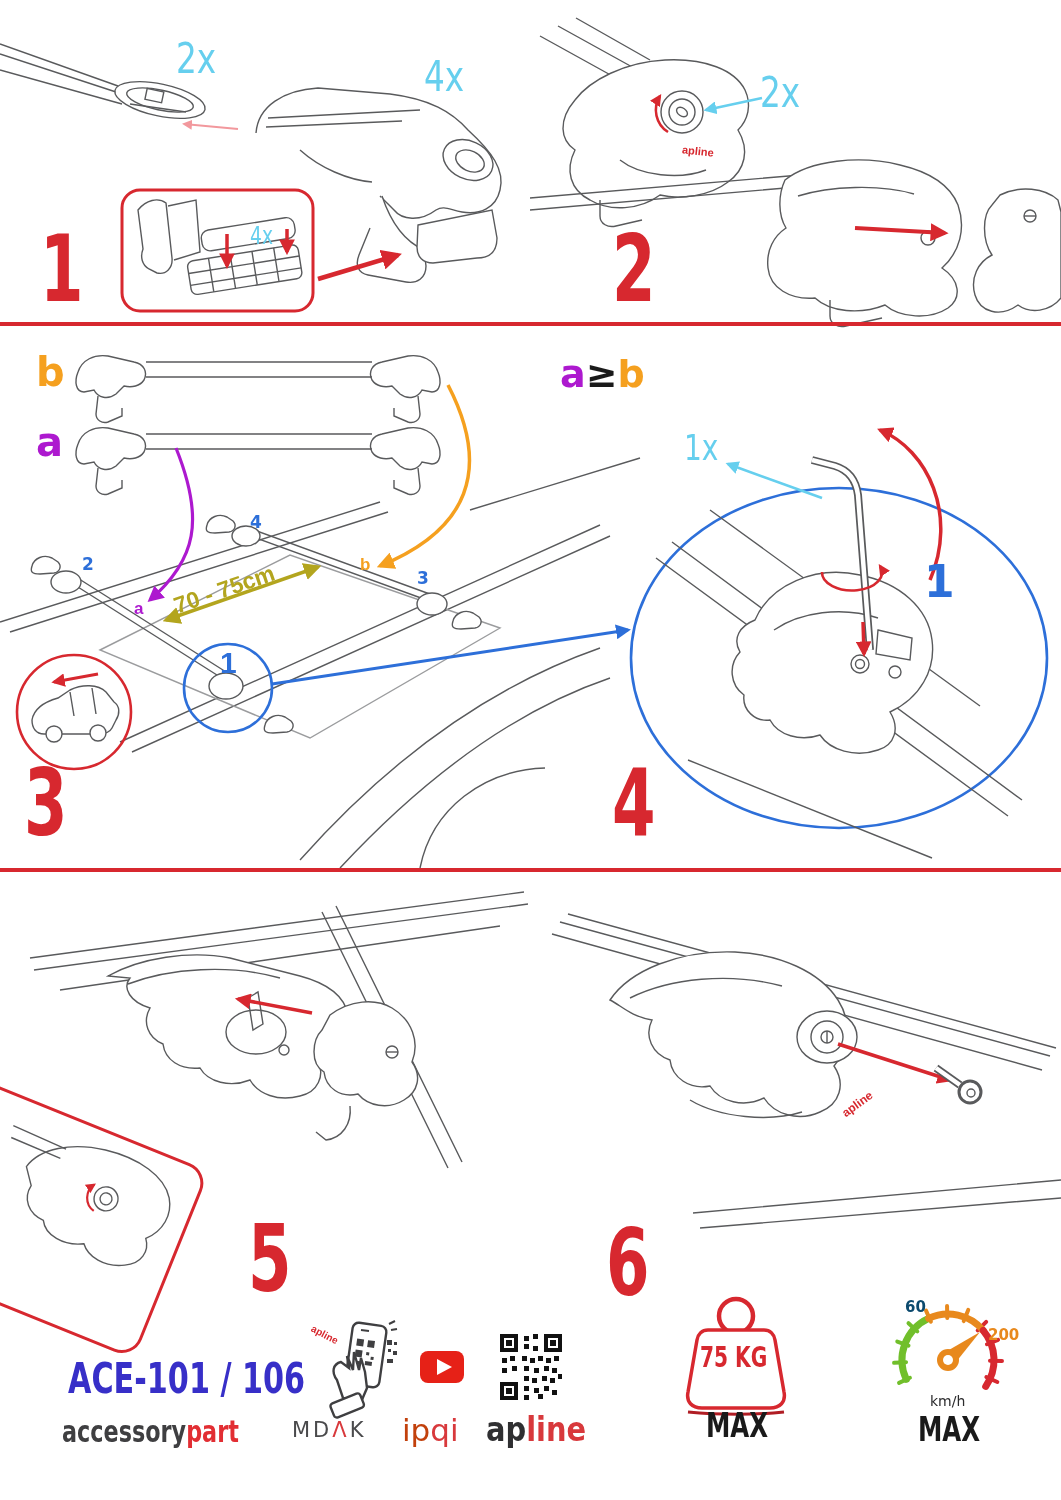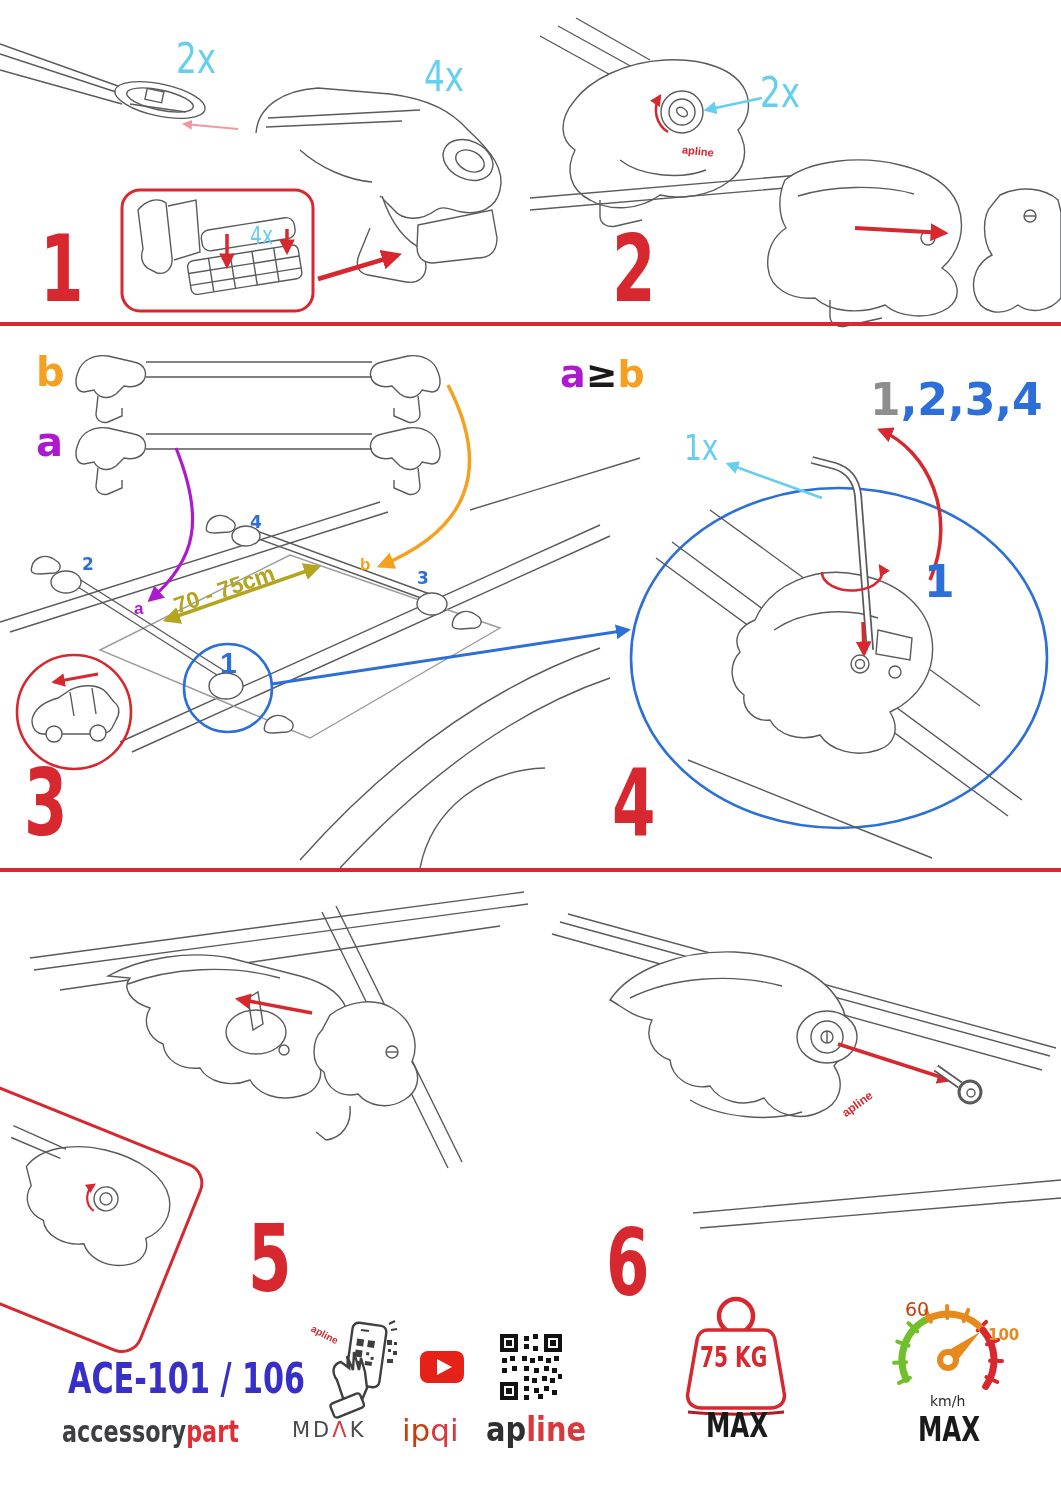--- a/index.html
+++ b/index.html
@@ -329,40 +329,37 @@
   <div class="t roofnum" style="left:250px;top:514px">4</div>
   <div class="t roofnum" style="left:417px;top:570px">3</div>
   <div class="t orange" style="left:360px;top:556px;font-size:17px;font-weight:bold">b</div>
   <div class="t purple" style="left:134px;top:600px;font-size:17px;font-weight:bold">a</div>
   <div class="t olive" style="left:172px;top:578px;font-size:23px;font-weight:bold;transform:rotate(-19deg)">70 - 75cm</div>
   <div class="t blue" style="left:220px;top:648px;font-size:30px;font-weight:bold">1</div>
 
   <div class="t" style="left:560px;top:355px;font-size:38px;font-weight:bold;font-family:'DejaVu Sans',sans-serif">
     <span class="purple">a</span><span style="color:#1a1a1a">≥</span><span class="orange">b</span>
   </div>
-  <div class="t" style="left:870px;top:378px;font-size:44px;font-weight:bold;font-family:'DejaVu Sans',sans-serif">
-    <span class="gray">1</span><span class="blue">,2,3,4</span>
-  </div>
   <div class="t blue" style="left:924px;top:560px;font-size:44px;font-weight:bold;font-family:'DejaVu Sans',sans-serif">1</div>
 
   <div class="t cond" style="left:68px;top:1358px;font-size:42px;color:#372fc8">ACE-101 / 106</div>
   <div class="t cond" style="left:62px;top:1416px;font-size:31px">
     <span class="dark">accessory</span><span style="color:#e22e33">part</span>
   </div>
   <div class="t" style="left:292px;top:1420px;font-size:21px;font-weight:normal;letter-spacing:3px;font-family:'DejaVu Sans',sans-serif">
     <span style="color:#4a4a4c">MD</span><span style="color:#d8393c">Λ</span><span style="color:#4a4a4c">K</span>
   </div>
   <div class="t" style="left:402px;top:1415px;font-size:31px;font-family:'DejaVu Sans',sans-serif">
     <span style="color:#c2410c">ip</span><span style="color:#d8393c">qi</span>
   </div>
   <div class="t cond85" style="left:486px;top:1412px;font-size:34px">
     <span style="color:#2f2f31">ap</span><span style="color:#d8393c">line</span>
   </div>
 
   <div class="t red cond" style="left:700px;top:1344px;font-size:28px">75 KG</div>
   <div class="t cond" style="left:706px;top:1408px;font-size:34px;color:#1a1a1a">MAX</div>
 
-  <div class="t" style="left:905px;top:1300px;font-size:19px;font-weight:normal;color:#c2410c;font-family:'DejaVu Sans',sans-serif">60</div>
-  <div class="t" style="left:988px;top:1328px;font-size:15px;font-weight:bold;color:#e8891d;font-family:'DejaVu Sans',sans-serif">100</div>
+  <div class="t" style="left:905px;top:1300px;font-size:15px;font-weight:bold;color:#0c4a6e;font-family:'DejaVu Sans',sans-serif">60</div>
+  <div class="t" style="left:988px;top:1328px;font-size:15px;font-weight:bold;color:#e8891d;font-family:'DejaVu Sans',sans-serif">200</div>
   <div class="t" style="left:930px;top:1394px;font-size:14px;color:#2b2b2d;font-family:'DejaVu Sans',sans-serif">km/h</div>
   <div class="t cond" style="left:918px;top:1412px;font-size:34px;color:#1a1a1a">MAX</div>
 
 </div>
 
 </body></html>

